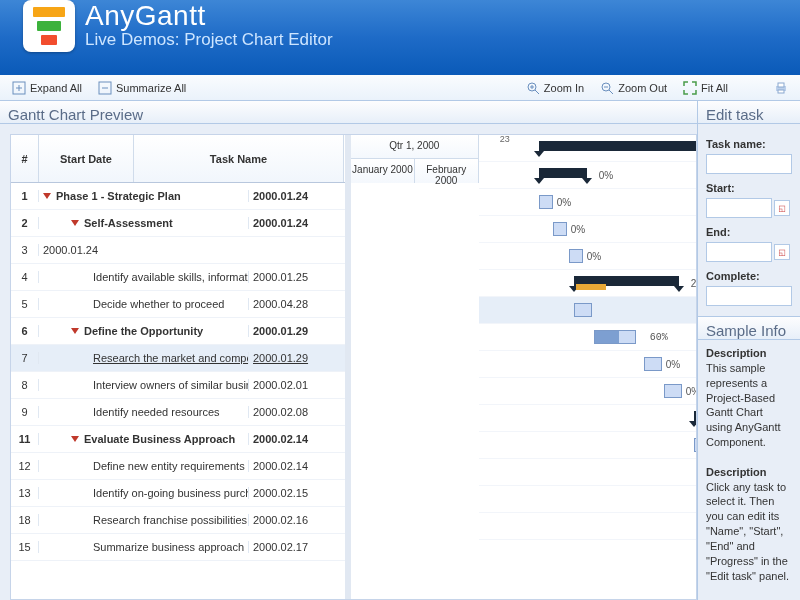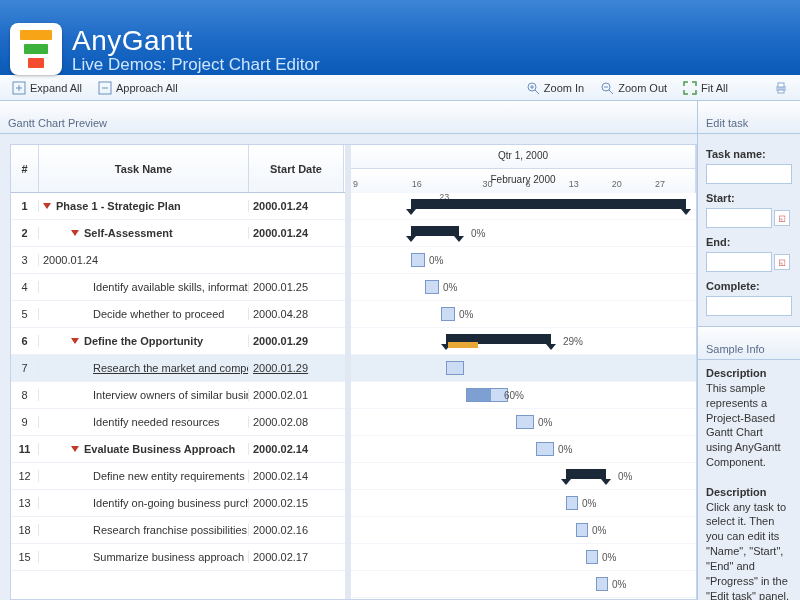--- a/index.html
+++ b/index.html
@@ -1,51 +1,51 @@
 <!DOCTYPE html>
 <html><head>
 <meta charset="utf-8">
 <style>
 *{box-sizing:border-box;margin:0;padding:0}
 body{font-family:Tahoma,Arial,sans-serif;font-size:11px;color:#333;overflow:hidden;width:800px;height:600px;background:#e8eef7}
-.header{height:75px;background:linear-gradient(#3d86d6,#1e6bc7 50%,#0a5ab8);display:flex;align-items:flex-end;padding:0 10px;position:relative}
+.header{height:75px;background:linear-gradient(#3d86d6,#1e6bc7 50%,#0a5ab8);display:flex;align-items:flex-start;padding:0 23px;position:relative}
 .logo{width:52px;height:52px;border-radius:8px;background:#fff;box-shadow:0 1px 3px rgba(0,0,0,.3);display:flex;flex-direction:column;justify-content:center;align-items:center;gap:4px;margin-right:10px}
 .logo-bar{height:10px;border-radius:1px}
 .lb1{width:32px;background:#f7a516}
 .lb2{width:24px;background:#3cb23c}
 .lb3{width:16px;background:#f24d2e}
 .header-text{color:#fff}
 .app-name{font-size:28px;font-weight:400;letter-spacing:.5px}
 .app-sub{font-size:17px;color:#cde5ff;margin-top:-2px}
 .toolbar{height:26px;background:linear-gradient(#fafcfe,#eaf2fb);border-bottom:1px solid #b2c9e6;display:flex;align-items:center;padding:0 6px;gap:4px}
 .tb-spacer{flex:1}
 .tb-btn{display:flex;align-items:center;gap:4px;padding:2px 6px;cursor:pointer;border-radius:2px}
 .tb-icon{width:14px;height:14px;display:inline-block}
 .main{display:flex;height:499px}
 .left-pane{width:698px;display:flex;flex-direction:column;border-right:1px solid #b2c9e6}
 .right-pane{width:102px;display:flex;flex-direction:column}
-.panel-title{height:23px;background:linear-gradient(#fdfdfe,#e7eff9);border-bottom:1px solid #b2c9e6;padding:16px 8px;font-size:11px;color:#5a6c88}
+.panel-title{height:23px;background:linear-gradient(#fdfdfe,#e7eff9);border-bottom:1px solid #b2c9e6;padding:5px 8px;font-size:15px;color:#5a6c88}
 .chart-wrap{flex:1;background:#fff;margin:10px 0 0 10px;border:1px solid #c6d4e9;display:flex;overflow:hidden}
 .grid{width:340px;border-right:6px solid #e1e8f2;display:flex;flex-direction:column}
 .grid-header{display:flex;height:48px;border-bottom:1px solid #b8c7dd}
 .gh{border-right:1px solid #d0dceb;padding:6px;font-weight:bold;color:#333;display:flex;align-items:center;justify-content:center;background:linear-gradient(#fff,#f1f6fc)}
 .gh-num{width:28px}
 .gh-name{width:210px;justify-content:center}
 .gh-date{width:95px;justify-content:center}
 .grid-body{flex:1;overflow:hidden}
 .grow{display:flex;height:27px;border-bottom:1px solid #eef2f8;align-items:center}
 .grow.sel{background:#e6eef8}
 .gc-num{width:28px;text-align:center;border-right:1px solid #e0e8f2}
 .gc-name{width:210px;padding:0 4px;border-right:1px solid #e0e8f2;white-space:nowrap;overflow:hidden;display:flex;align-items:center}
 .gc-date{width:95px;padding:0 4px;white-space:nowrap;overflow:hidden}
 .bold{font-weight:bold}
 .tri{display:inline-block;width:0;height:0;border-left:4px solid transparent;border-right:4px solid transparent;border-top:6px solid #c0392b;margin-right:5px}
 .ind1{padding-left:32px}
 .ind2{padding-left:54px}
-.timeline{flex:1;display:flex;flex-direction:column;position:relative}
+.timeline{flex:1;display:flex;position:relative}
 .tl-header{height:48px;border-bottom:1px solid #b8c7dd}
 .tl-row1{height:24px;display:flex;border-bottom:1px solid #d0dceb;background:linear-gradient(#fff,#f4f8fd)}
 .tl-row2{height:24px;display:flex;background:linear-gradient(#fff,#f4f8fd)}
 .tl-cell{border-right:1px solid #d0dceb;text-align:center;font-size:10px;padding-top:5px}
 .tl-body{flex:1;position:relative;overflow:hidden}
 .tl-rowbar{height:27px;border-bottom:1px solid #f2f5fa;position:relative}
 .tl-rowbar.sel{background:#e6eef8}
 .summary{position:absolute;height:10px;background:#1a2838;top:6px}
 .summary::before,.summary::after{content:"";position:absolute;top:10px;width:0;height:0;border-top:6px solid #1a2838;border-left:5px solid transparent;border-right:5px solid transparent}
 .summary::before{left:-5px}
@@ -84,21 +84,21 @@
           <rect x="1" y="1" width="12" height="12" fill="none" stroke="#6a8fbe"></rect>
           <path d="M4 7h6M7 4v6" stroke="#6a8fbe"></path>
         </svg></span>
     <span>Expand All</span>
   </div>
   <div class="tb-btn">
     <span class="tb-icon"><svg viewBox="0 0 14 14">
           <rect x="1" y="1" width="12" height="12" fill="none" stroke="#6a8fbe"></rect>
           <path d="M4 7h6" stroke="#6a8fbe"></path>
         </svg></span>
-    <span>Approach All</span>
+    <span>Summarize All</span>
   </div>
   <div class="tb-spacer"></div>
   <div class="tb-btn">
     <span class="tb-icon"><svg viewBox="0 0 14 14">
           <circle cx="6" cy="6" r="4" fill="none" stroke="#6a8fbe"></circle>
           <path d="M9 9l4 4M4 6h4M6 4v4" stroke="#6a8fbe"></path>
         </svg></span>
     <span>Zoom In</span>
   </div>
   <div class="tb-btn">
@@ -124,22 +124,22 @@
   </div>
 </div>
 
 <div class="main">
   <div class="left-pane">
     <div class="panel-title">Gantt Chart Preview</div>
     <div class="chart-wrap">
       <div class="grid">
         <div class="grid-header">
           <div class="gh gh-num">#</div>
+          <div class="gh gh-date">Start Date</div>
           <div class="gh gh-name">Task Name</div>
-          <div class="gh gh-date">Start Date</div>
         </div>
         <div class="grid-body" id="grid-body">
             <div class="grow">
               <div class="gc-num bold">1</div>
               <div class="gc-name bold">
                 <span class="tri"></span>
                 <span>Phase 1 - Strategic Plan</span>
               </div>
               <div class="gc-date bold">2000.01.24</div>
             </div>
@@ -235,20 +235,21 @@
               <div class="gc-date">2000.02.17</div>
             </div>
           </div>
       </div>
       <div class="timeline">
         <div class="tl-header">
           <div class="tl-row1">
               <div class="tl-cell" style="flex:1">Qtr 1, 2000</div>
             </div>
           <div class="tl-row2" id="months">
+              <div class="tl-cell" style="flex: 1 1 0%;">January 2000</div>
               <div class="tl-cell" style="flex: 1 1 0%;">February 2000</div>
             </div>
         </div>
         <div style="height:0;position:relative">
             <div id="days" style="position:absolute;top:-14px;left:0;right:0;display:flex;font-size:9px;color:#666">
               <div style="flex: 1 1 0%; text-align: left; padding-left: 2px;">9</div>
               <div style="flex: 1 1 0%; text-align: center; padding-left: 2px;">16</div>
               <div style="flex: 1 1 0%; text-align: left; padding-left: 2px; margin-top: 13px;">23</div>
               <div style="flex: 1 1 0%; text-align: left; padding-left: 2px;">30</div>
               <div style="flex: 1 1 0%; text-align: left; padding-left: 2px;">6</div>
@@ -283,21 +284,21 @@
               </div>
               <div class="lbl" style="left: 212px;">29%</div>
             </div>
             <div class="tl-rowbar sel">
               <div class="task" style="left: 95px; width: 18px;"></div>
             </div>
             <div class="tl-rowbar">
               <div class="task" style="left: 115px; width: 42px;">
                 <div class="fill" style="width: 60%;"></div>
               </div>
-              <div class="lbl" style="left: 153px;">60%</div>
+              <div class="lbl" style="left: 171px; font-family: Liberation Mono, monospace;">60%</div>
             </div>
             <div class="tl-rowbar">
               <div class="task" style="left: 165px; width: 18px;"></div>
               <div class="lbl" style="left: 187px;">0%</div>
             </div>
             <div class="tl-rowbar">
               <div class="task" style="left: 185px; width: 18px;"></div>
               <div class="lbl" style="left: 207px;">0%</div>
             </div>
             <div class="tl-rowbar">

